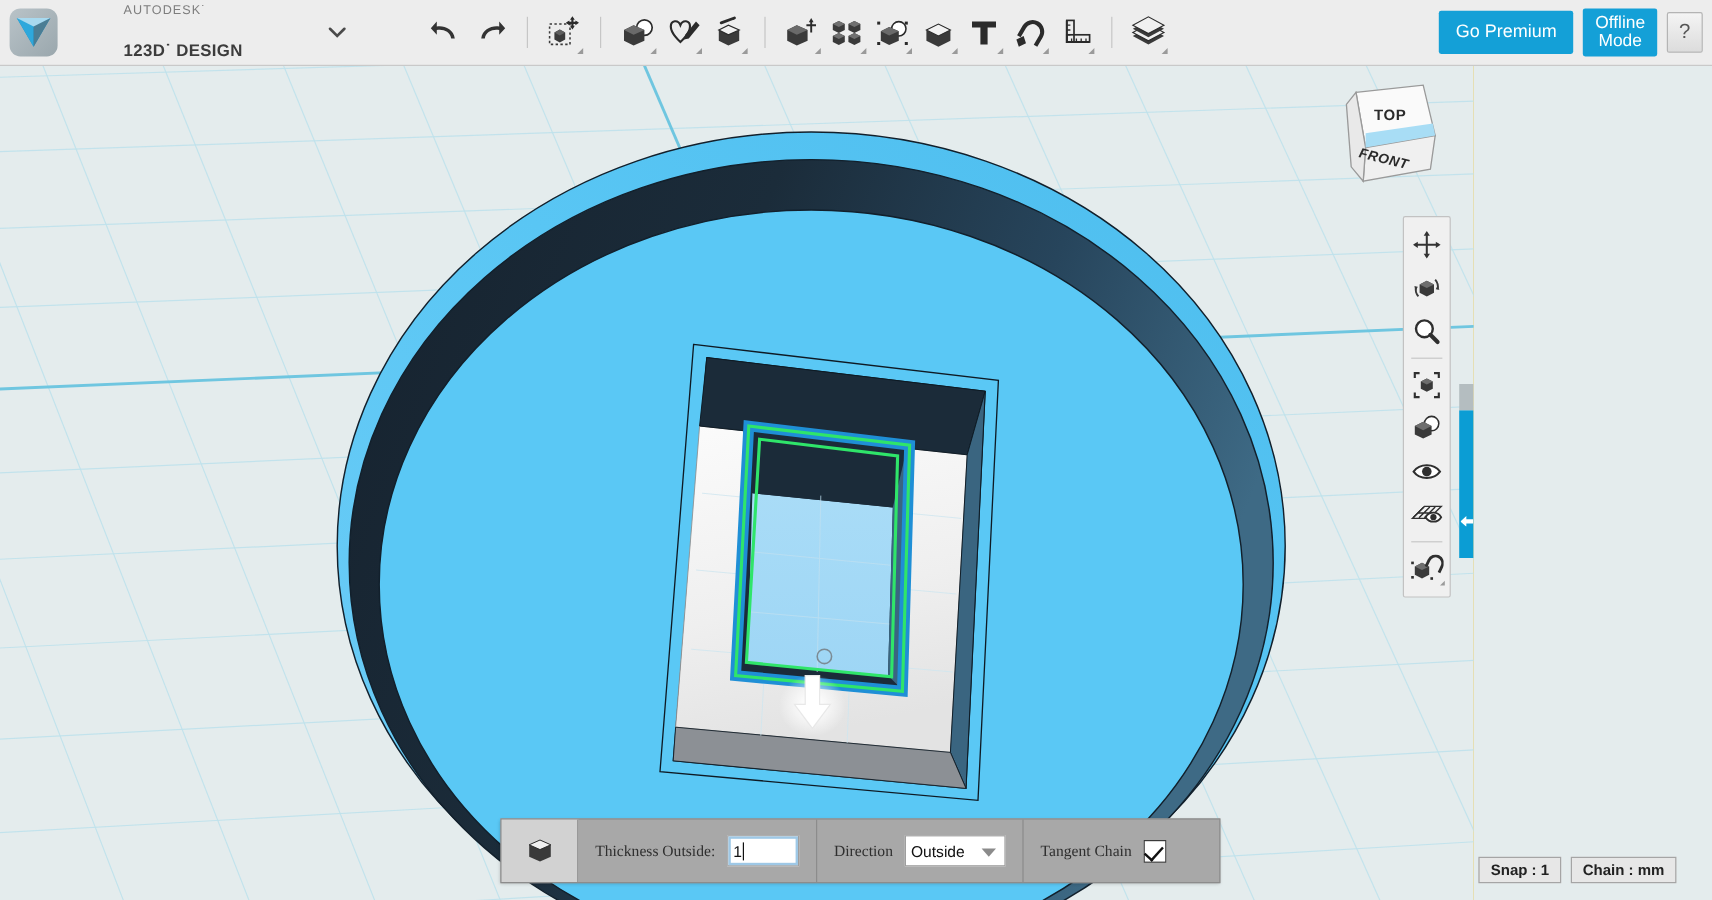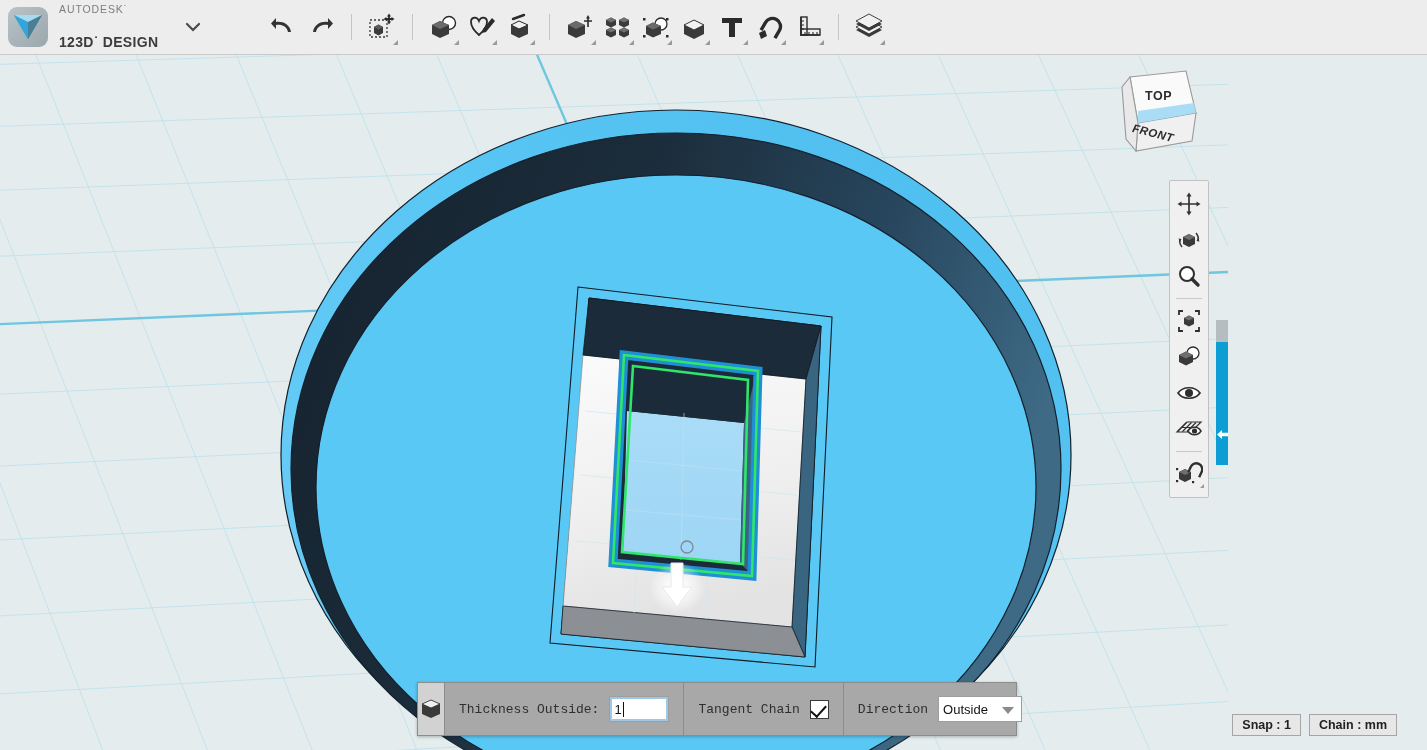--- a/index.html
+++ b/index.html
@@ -9,21 +9,21 @@
     background: #e4eced;
   }
   #app { position: relative; width: 1427px; height: 750px; }
 
   
   #topbar {
     position: absolute; left: 0; top: 0; width: 1427px; height: 55px;
     background: #ededed; border-bottom: 1px solid #c9c9c9;
     display: flex; align-items: center; z-index: 40;
   }
-  #brand { display: flex; align-items: center; padding-left: 8px; }
+  #brand { display: flex; align-items: center; padding-left: 8px; gap: 44px; }
   .logo-sq {
     width: 40px; height: 40px; border-radius: 9px;
     background: linear-gradient(135deg,#b9c3c8,#9aa7ad);
     position: relative; overflow: hidden;
   }
   .logo-sq svg { position: absolute; left: 4px; top: 5px; }
   .brand-txt { margin-left: 11px; line-height: 1.12; }
   .brand-top { font-size: 10.5px; color: #7d7d7d; letter-spacing: .9px; }
   .brand-bot { font-size: 14px; color: #3c3c3c; font-weight: bold; letter-spacing: .3px; margin-top: 19px; }
   #brand-caret {
@@ -108,21 +108,21 @@
     width: 64px; display: flex; align-items: center; justify-content: center;
     background: #d2d2d2; border-right: 1px solid #8c8c8c;
   }
   .dlg-grp {
     display: flex; align-items: center; padding: 0 14px;
     border-right: 1px solid #8c8c8c; gap: 10px;
   }
   .dlg-grp:last-child { border-right: none; }
   .dlg-lbl {
     font-size: 13px; color: #2f2f2f; white-space: nowrap;
-    font-family: Liberation Mono, monospace;
+    font-family: Liberation Serif, serif;
   }
   .dlg-input {
     width: 60px; height: 26px; background: #fff; border: 1px solid #9e9e9e;
     outline: 2px solid #9ec8e6; outline-offset: -3px;
     font-size: 13px; padding: 0 4px; color: #111;
     font-family: "Liberation Sans", sans-serif;
     display: flex; align-items: center; position: relative;
   }
   .caret-bar {
     display: inline-block; width: 1px; height: 15px; background: #111; margin-left: 1px;
@@ -301,20 +301,28 @@
           <g>
             <polygon points="4,17 17,10 30,17 17,24" fill="#3a3a3a"></polygon>
             <polygon points="4,14 17,7 30,14 17,21" fill="#f0f0f0" stroke="#2b2b2b" stroke-width=".9"></polygon>
             <polygon points="4,11 17,4 30,11 17,18" fill="#3a3a3a"></polygon>
             <polygon points="4,8 17,1 30,8 17,15" fill="#f0f0f0" stroke="#2b2b2b" stroke-width=".9"></polygon>
           </g>
         </svg>
       </div>
     </div>
 
+    <div id="topright">
+      <button class="blue-btn">Go Premium</button>
+      <button class="blue-btn two">
+        <div>Offline</div>
+        <div>Mode</div>
+      </button>
+      <button class="help-btn">?</button>
+    </div>
   </div>
 
   <div id="viewport">
 
     <svg id="gridsvg" width="1427" height="695">
       <rect width="1427" height="695" fill="#e4eced"></rect>
       <g stroke="#bfe2ec" stroke-width="1" fill="none" opacity=".9">
         <path d="M-180 -40 L120 740"></path>
           <path d="M-80 -40 L225 740"></path>
           <path d="M20 -40 L330 740"></path>
@@ -530,31 +538,31 @@
 
     <div class="dlg-grp">
       <span class="dlg-lbl">Thickness  Outside:</span>
       <div class="dlg-input">
         <span>1</span>
         <span class="caret-bar"></span>
       </div>
     </div>
 
     <div class="dlg-grp">
-      <span class="dlg-lbl">Tangent Chain</span>
-      <div class="dlg-check"></div>
-    </div>
-
-    <div class="dlg-grp">
       <span class="dlg-lbl">Direction</span>
       <div class="dlg-select">
         <span>Outside</span>
         <span class="arw"></span>
       </div>
     </div>
+
+    <div class="dlg-grp">
+      <span class="dlg-lbl">Tangent Chain</span>
+      <div class="dlg-check"></div>
+    </div>
   </div>
 
   <div id="status">
     <div class="status-chip">Snap : 1</div>
     <div class="status-chip">Chain : mm</div>
   </div>
 
 </div>
 
 </body></html>

